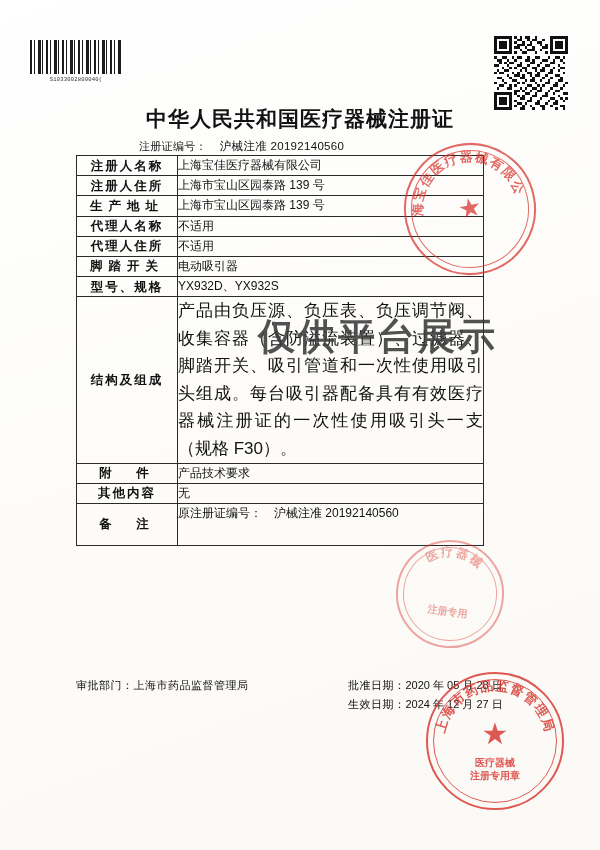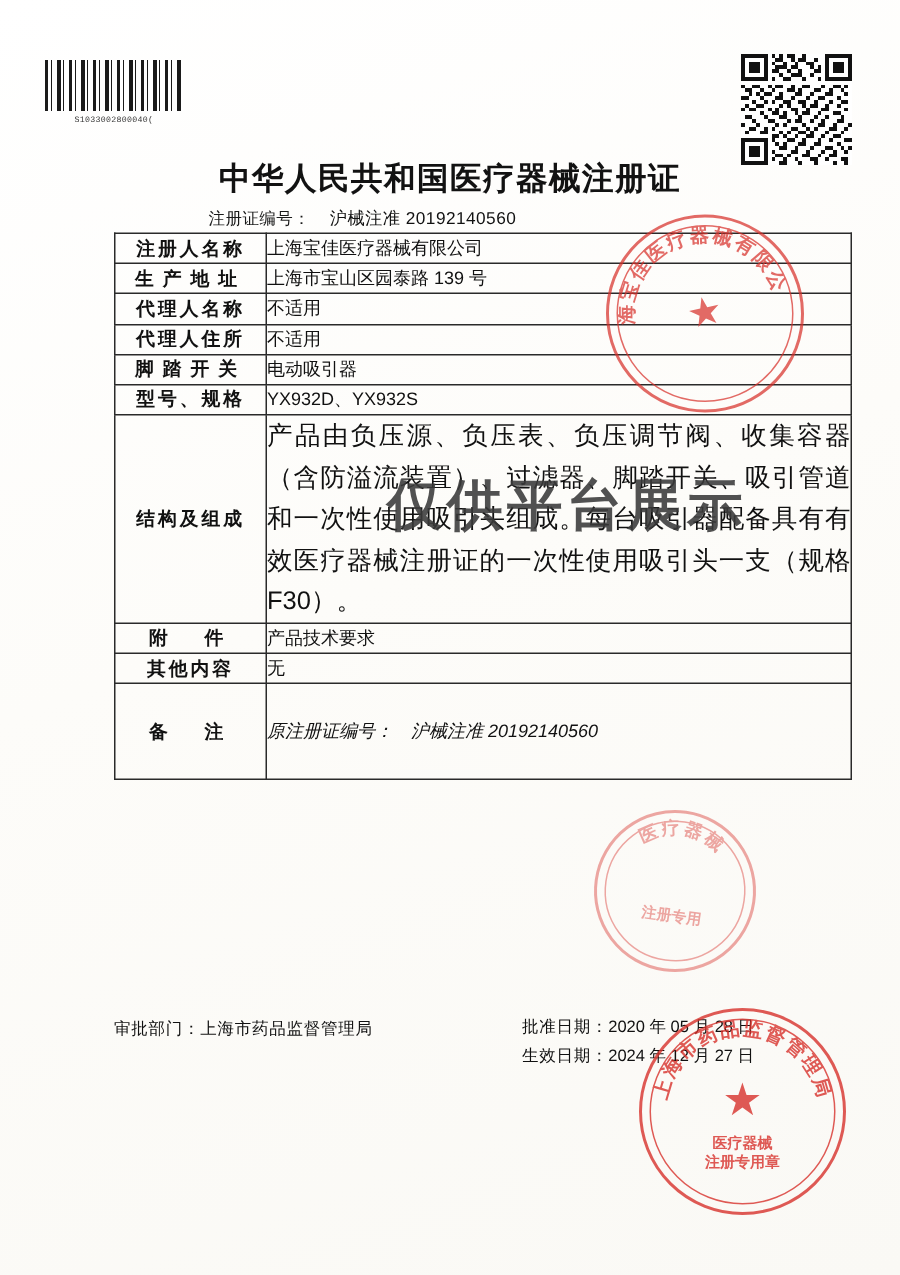--- a/index.html
+++ b/index.html
@@ -86,21 +86,21 @@
     letter-spacing: 0.3px;
     margin-left: 43px;
   }
   .reg-no-line .val { margin-left: 4px; }
 
   
   .tbl {
     position: absolute;
     left: 76px;
     top: 155px;
-    width: 492px;
+    width: 408px;
     border-collapse: collapse;
     table-layout: fixed;
   }
   .tbl td {
     border: 1px solid #2a2a2a;
     padding: 0;
     vertical-align: middle;
   }
   .lbl {
     width: 100px;
@@ -444,20 +444,24 @@
     <span>注册证编号：</span><span class="val">沪械注准 20192140560</span>
   </div>
 
   <table class="tbl">
     <tbody>
       <tr>
         <td class="lbl">注册人名称</td>
         <td class="val big">上海宝佳医疗器械有限公司</td>
       </tr>
       <tr>
+        <td class="lbl">注册人住所</td>
+        <td class="val big">上海市宝山区园泰路 139 号</td>
+      </tr>
+      <tr>
         <td class="lbl spaced">生产地址</td>
         <td class="val big">上海市宝山区园泰路 139 号</td>
       </tr>
       <tr>
         <td class="lbl">代理人名称</td>
         <td class="val big">不适用</td>
       </tr>
       <tr>
         <td class="lbl">代理人住所</td>
         <td class="val big">不适用</td>
@@ -477,21 +481,21 @@
       <tr>
         <td class="lbl spaced">附　件</td>
         <td class="val big">产品技术要求</td>
       </tr>
       <tr>
         <td class="lbl">其他内容</td>
         <td class="val big">无</td>
       </tr>
       <tr>
         <td class="lbl spaced">备　注</td>
-        <td class="val big" style="padding-top:22px;padding-bottom:22px;font-style:italic;">原注册证编号：　沪械注准 20192140560</td>
+        <td class="val big" style="padding-bottom:22px;">原注册证编号：　沪械注准 20192140560</td>
       </tr>
     </tbody>
   </table>
 
   <div class="approver">
     <span>审批部门：</span><span>上海市药品监督管理局</span>
   </div>
 
   <div class="dates">
     <div>

